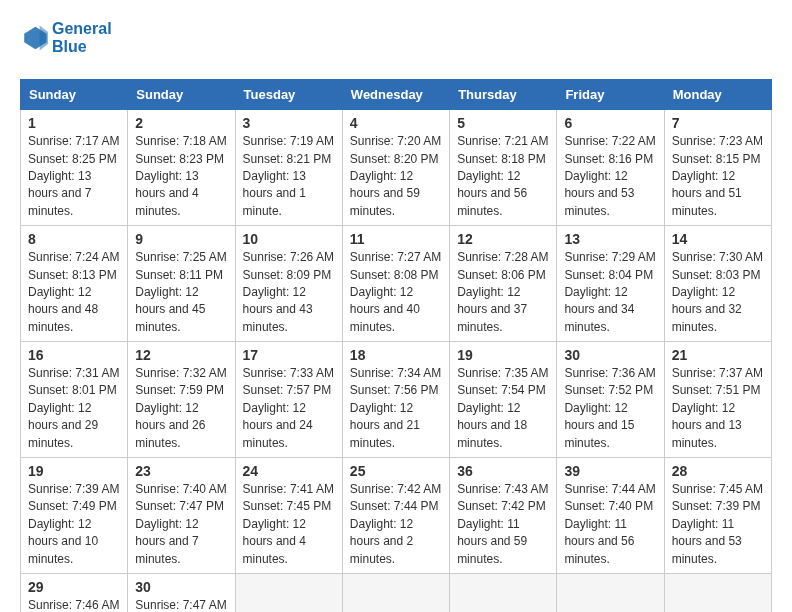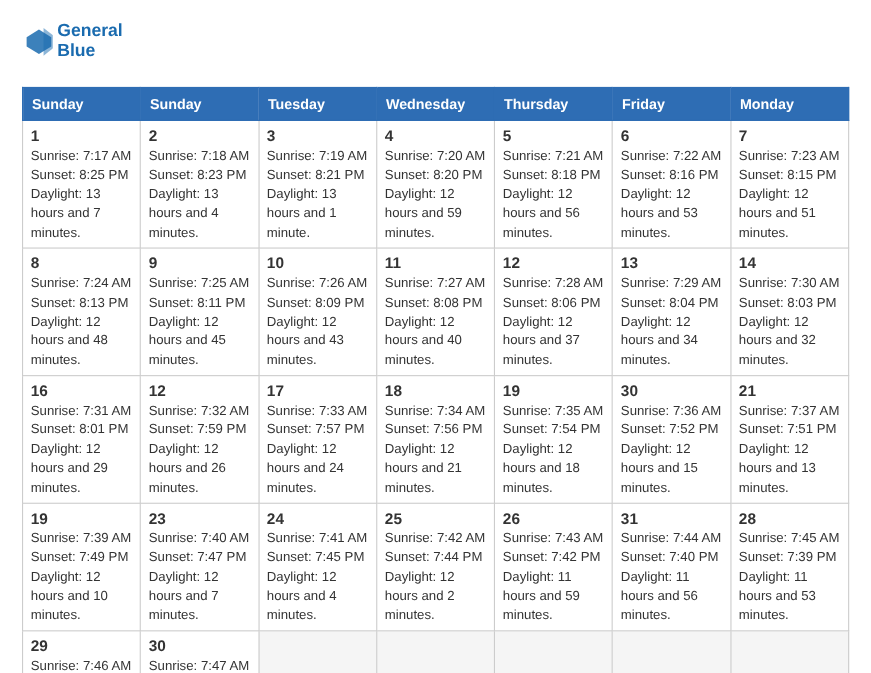--- a/index.html
+++ b/index.html
@@ -321,29 +321,29 @@
       </td>
         <td>
         <span class="day-number">25</span>
         <div class="day-info">
           Sunrise: 7:42 AM<br>
           Sunset: 7:44 PM<br>
           Daylight: 12 hours and 2 minutes.
         </div>
       </td>
         <td>
-        <span class="day-number">26</span>
+        <span class="day-number">36</span>
         <div class="day-info">
           Sunrise: 7:43 AM<br>
           Sunset: 7:42 PM<br>
           Daylight: 11 hours and 59 minutes.
         </div>
       </td>
         <td>
-        <span class="day-number">31</span>
+        <span class="day-number">39</span>
         <div class="day-info">
           Sunrise: 7:44 AM<br>
           Sunset: 7:40 PM<br>
           Daylight: 11 hours and 56 minutes.
         </div>
       </td>
         <td>
         <span class="day-number">28</span>
         <div class="day-info">
           Sunrise: 7:45 AM<br>

